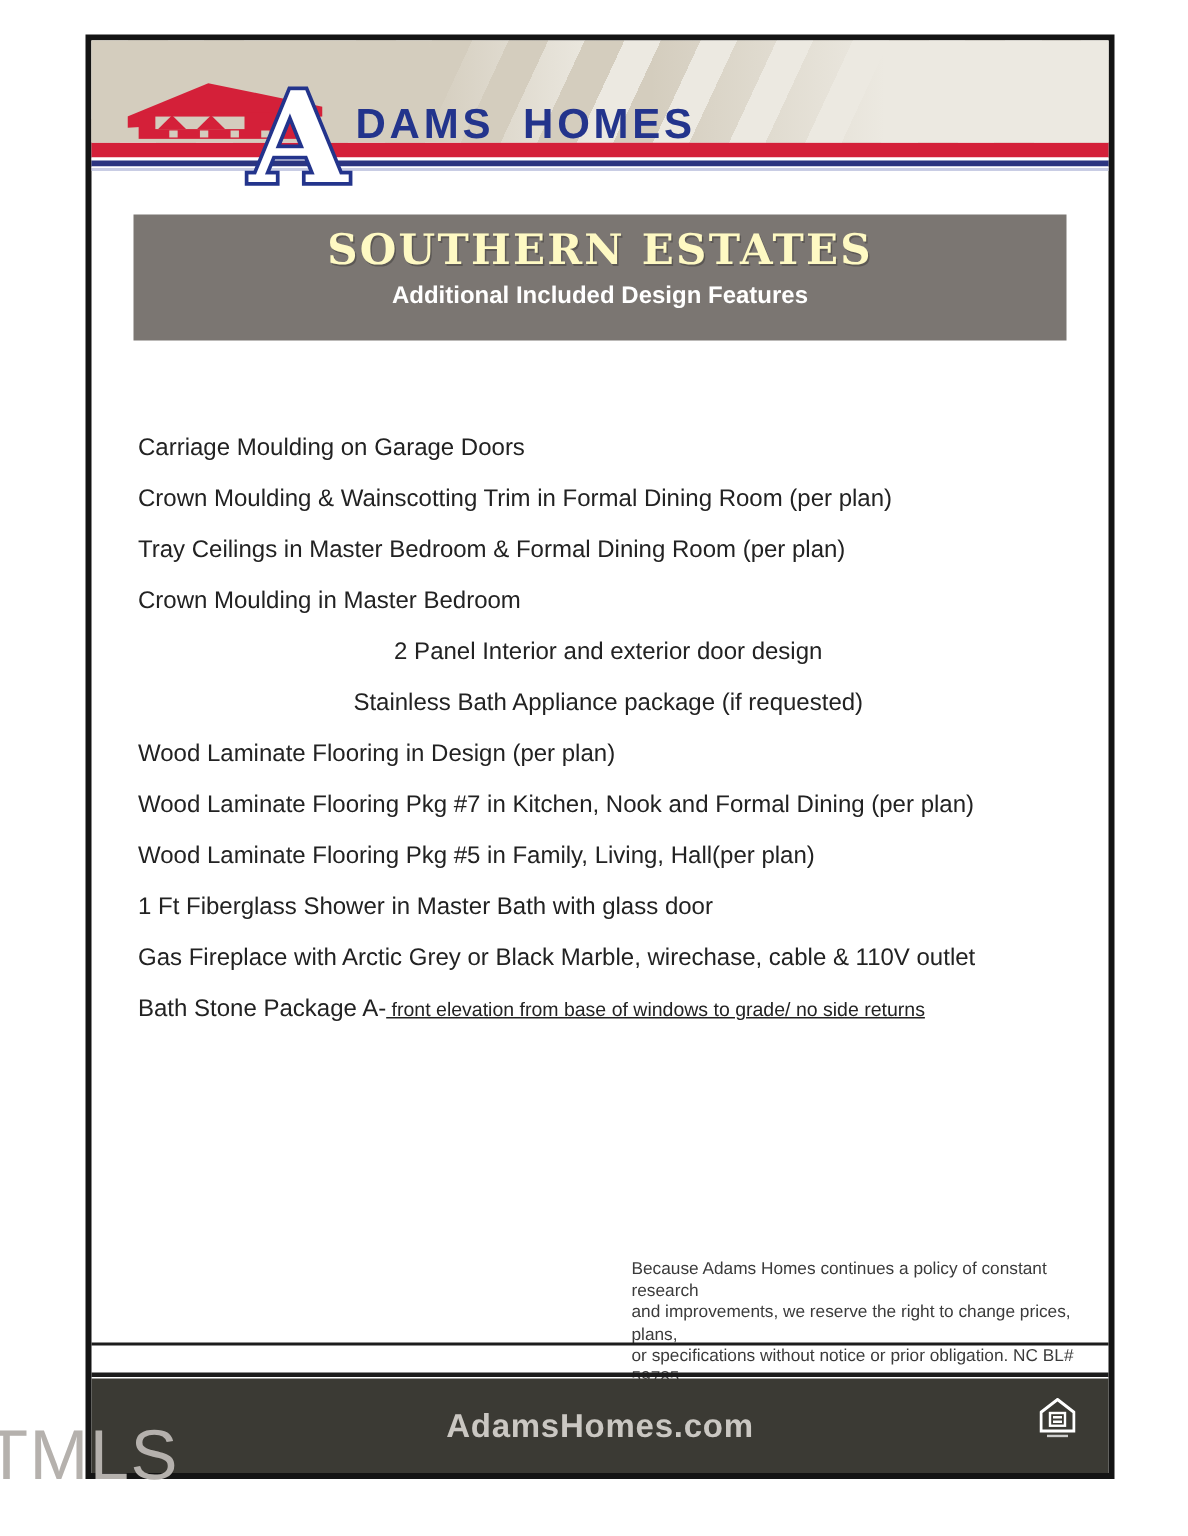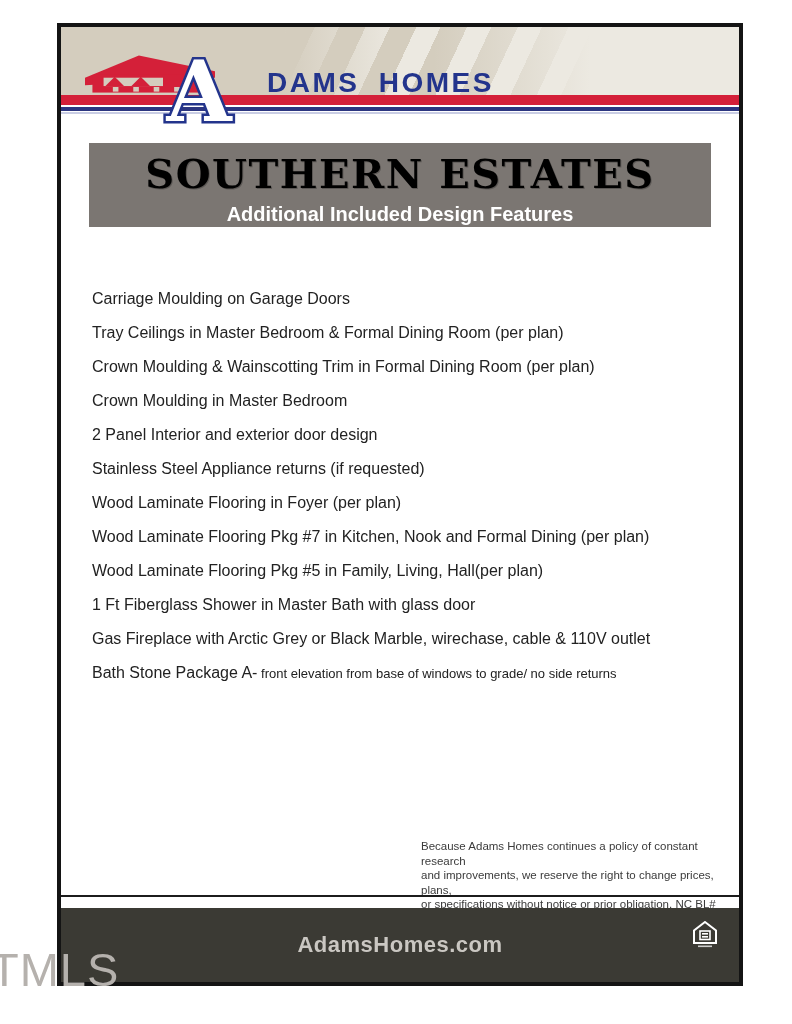--- a/index.html
+++ b/index.html
@@ -15,50 +15,50 @@
   .logo-band { position:relative; height:68px; overflow:visible; z-index:4;
     background-image:
       linear-gradient(to right, #d4cdbe 0, #d4cdbe 33%, rgba(212,205,190,0) 50%),
       linear-gradient(to left, #ece9e1 0, #ece9e1 22%, rgba(236,233,225,0) 45%),
       repeating-linear-gradient(115deg, #ece9e1 0 22px, #d4cdbe 22px 46px);
   }
   .house-svg { position:absolute; left:24px; top:28px; width:130px; height:38px; z-index:2; }
   .big-a-svg { position:absolute; left:90px; top:18px; width:96px; height:92px; z-index:6; }
   .logo-rest { position:absolute; left:176px; top:40px; z-index:5;
                font-size:28px; font-weight:bold; color:#23348c;
-               letter-spacing:2.5px; word-spacing:9px;margin-left:30px; }
+               letter-spacing:2.5px; word-spacing:9px; }
 
   
   .stripe-red      { height:10px; background:#d42039; }
   .stripe-gap1     { height:2px;  background:#ffffff; }
   .stripe-navy     { height:4px;  background:#2c3580; }
   .stripe-gap2     { height:1px;  background:#ffffff; }
   .stripe-lavender { height:2px;  background:#c9cde4; }
 
   
   .content { position:relative; }
   .banner { margin:29px 28px 0 28px; height:84px; background:#7b7672;
             text-align:center; padding-top:7px; }
   .banner-title { font-family:"DejaVu Serif", serif; font-weight:bold;
-                  font-size:40px; color:#000000; letter-spacing:1.5px;
+                  font-size:28px; color:#fef9c3; letter-spacing:1.5px;
                   text-shadow:1px 1px 0 rgba(0,0,0,0.25); }
-  .banner-subtitle { margin-top:6px; font-size:20px; font-weight:bold; color:#ffffff; }
+  .banner-subtitle { margin-top:6px; font-size:16px; font-weight:bold; color:#ffffff; }
 
   .features { list-style:none; margin:62px 20px 0 31px; }
   .features li { font-size:16px; line-height:19px; margin-bottom:15px; color:#222222; }
-  .features li.gap { margin-top:5px; }
-  .f-small { font-size:13px; }
+  .features li.gap { margin-top:5px;text-align:center; }
+  .f-small { font-size:13px;text-decoration:underline; }
 
   .fineprint { position:absolute; left:360px; top:812px;
                font-size:11.5px; line-height:14.5px; color:#3b3b3b; }
 
   
   .sep1 { position:absolute; left:0; right:0; top:868px; height:2px; background:#1c1c1c; }
   .sep2 { position:absolute; left:0; right:0; top:888px; height:3px; background:#1c1c1c; }
-  .footer { position:absolute; left:0; right:0; bottom:0; height:74px; background:#3b3a34;
+  .footer { position:absolute; left:0; right:0; bottom:0; height:63px; background:#3b3a34;
             display:flex; align-items:center; justify-content:center; }
   .footer-url { font-size:22px; font-weight:bold; color:#cac7c2; letter-spacing:0.5px; }
   .eho { position:absolute; right:22px; top:13px; width:24px; height:30px; }
 
   
   .watermark { position:absolute; left:-10px; top:942px; z-index:20;
                font-size:47px; color:#b5b1ad; letter-spacing:1px;
                font-family:"Liberation Sans", sans-serif; }
 </style>
 </head>
@@ -92,26 +92,26 @@
     <div class="stripe-lavender"></div>
 
     <div class="content">
       <div class="banner">
         <div class="banner-title">SOUTHERN ESTATES</div>
         <div class="banner-subtitle">Additional Included Design Features</div>
       </div>
 
       <ul class="features">
           <li><span class="f-main">Carriage Moulding on Garage Doors</span></li>
+          <li><span class="f-main">Crown Moulding &amp; Wainscotting Trim in Formal Dining Room (per plan)</span></li>
           <li><span class="f-main">Tray Ceilings in Master Bedroom &amp; Formal Dining Room (per plan)</span></li>
-          <li><span class="f-main">Crown Moulding &amp; Wainscotting Trim in Formal Dining Room (per plan)</span></li>
           <li><span class="f-main">Crown Moulding in Master Bedroom</span></li>
           <li class="gap"><span class="f-main">2 Panel Interior and exterior door design</span></li>
-          <li class="gap"><span class="f-main">Stainless Steel Appliance returns (if requested)</span></li>
-          <li><span class="f-main">Wood Laminate Flooring in Foyer (per plan)</span></li>
+          <li class="gap"><span class="f-main">Stainless Bath Appliance package (if requested)</span></li>
+          <li><span class="f-main">Wood Laminate Flooring in Design (per plan)</span></li>
           <li><span class="f-main">Wood Laminate Flooring  Pkg #7 in Kitchen, Nook and Formal Dining (per plan)</span></li>
           <li><span class="f-main">Wood Laminate Flooring  Pkg #5 in Family, Living, Hall(per plan)</span></li>
           <li><span class="f-main">1 Ft Fiberglass Shower in Master Bath with glass door</span></li>
           <li><span class="f-main">Gas Fireplace with Arctic Grey or Black Marble, wirechase, cable &amp; 110V outlet</span></li>
           <li><span class="f-main">Bath Stone Package A-</span><span class="f-small"> front elevation from base of windows to grade/ no side returns</span></li>
         </ul>
     </div>
 
     <div class="fineprint">Because Adams Homes continues a policy of constant research<br>and improvements, we reserve the right to change prices, plans,<br>or specifications without notice or prior obligation. NC BL# 59785<br>Updated 3-2-2023</div>
 

